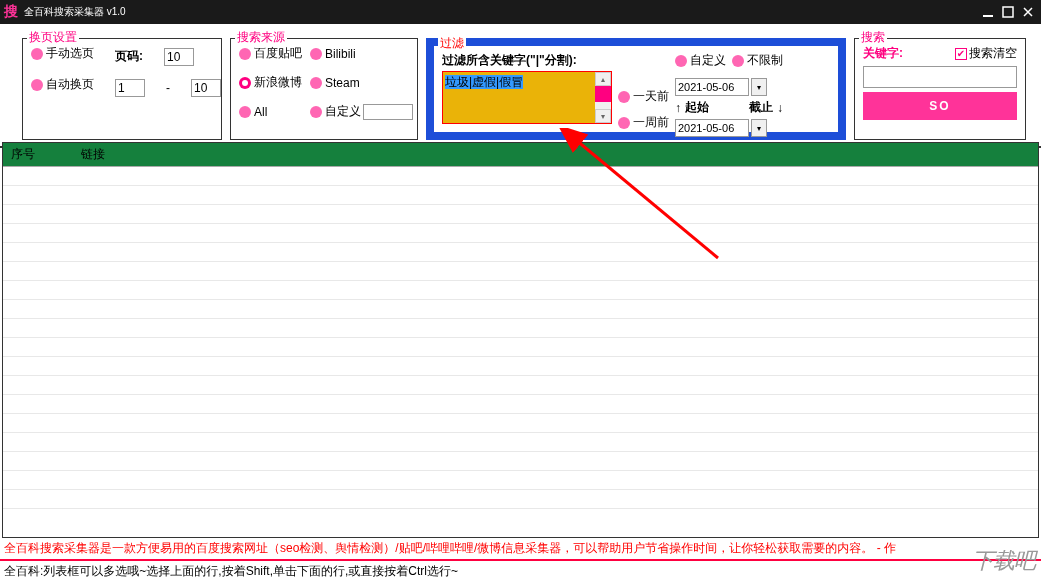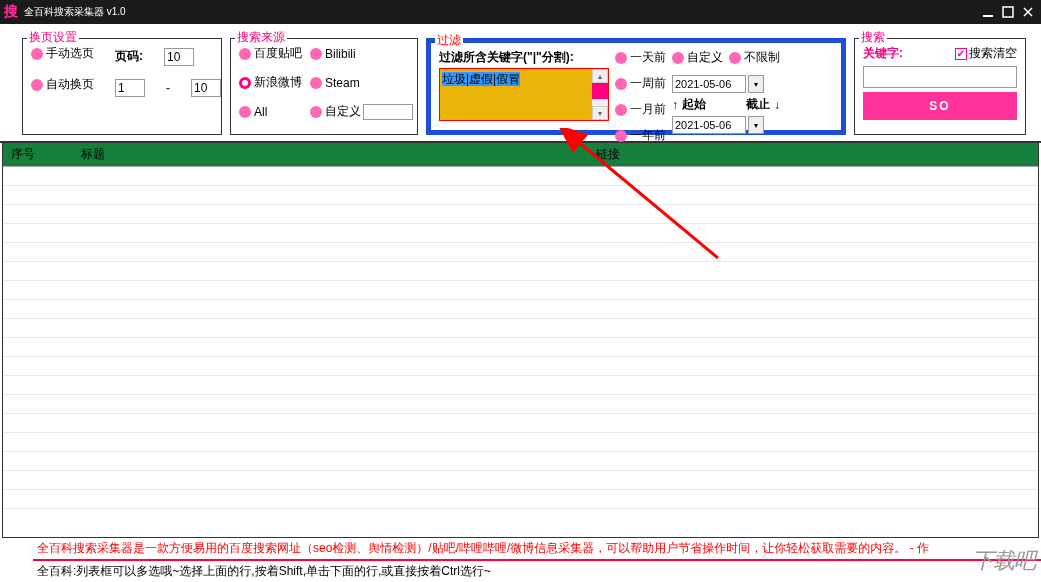--- a/index.html
+++ b/index.html
@@ -10,21 +10,21 @@
 .titlebar .title { flex: 1; font-size: 10px; }
 .titlebar .winbtn { width: 18px; height: 14px; margin-left: 2px; display: flex; align-items: center; justify-content: center; cursor: pointer; }
 .titlebar svg { width: 14px; height: 14px; }
 
 .toolbar { display: flex; gap: 8px; padding: 4px 6px 6px 22px; background: #fff; border-bottom: 2px solid #333; }
 .group { border: 1px solid #333; padding: 6px 8px 8px 8px; position: relative; margin-top: 10px; }
 .group-title { position: absolute; top: -10px; left: 4px; background: #fff; padding: 0 2px; color: #ff0080; font-size: 12px; }
 
 .g-page { width: 200px; }
 .g-source { width: 188px; }
-.g-filter { width: 420px; border: 5px solid #1d4ed8; }
+.g-filter { width: 420px; border: 8px solid #1d4ed8; }
 .g-filter .group-title { color: #ff0000; top: -11px; }
 .g-search { width: 172px; }
 
 .radio-wrap { display: inline-flex; align-items: center; margin-bottom: 6px; white-space: nowrap; }
 .radio-dot { width: 12px; height: 12px; border-radius: 50%; background: #ff66b3; margin-right: 3px; flex-shrink: 0; }
 .radio-dot.sel { background: #ff0080; position: relative; }
 .radio-dot.sel::after { content: ""; position: absolute; inset: 3px; background: #fff; border-radius: 50%; }
 
 .page-row { display: flex; align-items: center; margin-bottom: 8px; gap: 21px; }
 .page-row input { width: 30px; height: 18px; border: 1px solid #999; padding: 0 2px; }
@@ -36,21 +36,21 @@
 .filter-body { display: flex; gap: 6px; height: 72px; }
 .filter-left { width: 170px; display: flex; flex-direction: column; }
 .filter-label { font-weight: bold; margin-bottom: 2px; }
 .filter-box { border: 1px solid #ff0000; flex: 1; position: relative; background: #eab308; padding: 2px; overflow: hidden; }
 .filter-text { color: #000; background: #3399ff; display: inline; }
 .filter-scroll { position: absolute; right: 0; top: 0; bottom: 0; width: 16px; display: flex; flex-direction: column; }
 .filter-scroll .arr { height: 14px; background: #f0f0f0; border: 1px solid #ccc; display: flex; align-items: center; justify-content: center; font-size: 8px; color: #666; }
 .filter-scroll .thumb { flex: 0 0 16px; background: #ff0080; }
 .filter-scroll .track { flex: 1; background: #f0f0f0; }
 
-.filter-mid { display: flex; flex-direction: column; gap: 3px; }
+.filter-mid { display: flex; flex-direction: column; gap: 3px; margin-top: 36px; }
 .filter-right { display: flex; flex-direction: column; gap: 3px; }
 .date-row { display: flex; align-items: center; gap: 2px; }
 .date-row input { width: 74px; height: 18px; border: 1px solid #999; font-size: 11px; padding: 0 2px; }
 .date-row .dd { width: 16px; height: 18px; border: 1px solid #999; background: #f0f0f0; display: flex; align-items: center; justify-content: center; font-size: 8px; }
 .rng-row { display: flex; align-items: center; gap: 4px; font-weight: bold; }
 .rng-row .arr-up { font-size: 12px; }
 
 .search-body { display: flex; flex-direction: column; gap: 4px; }
 .search-top { display: flex; align-items: center; gap: 18px; }
 .search-top .kw { color: #ff0080; font-weight: bold; }
@@ -62,21 +62,21 @@
 .table-area { position: absolute; top: 142px; left: 2px; right: 2px; bottom: 44px; border: 1px solid #333; overflow-y: scroll; background: #fff; }
 .table-head { display: flex; border-bottom: 1px solid #aaa; background: #15803d; padding: 3px 0; }
 .th { padding: 0 8px; }
 .th1 { width: 70px; }
 .th2 { flex: 1; }
 .th3 { width: 450px; }
 .row { height: 19px; border-bottom: 1px solid #e8e8e8; }
 
 .arrow-annot { position: absolute; top: 128px; left: 558px; pointer-events: none; }
 
-.footer { position: absolute; left: 0; right: 0; bottom: 0; margin-left: 33px; }
+.footer { position: absolute; left: 0; right: 0; bottom: 0; }
 .footer-line1 { color: #ff0000; padding: 2px 4px; font-size: 12px; white-space: nowrap; overflow: hidden; }
 .footer-line2 { color: #000; padding: 2px 4px; font-size: 12px; border-top: 2px solid #ff0040; background: #fff; }
 
 .watermark { position: absolute; right: 6px; bottom: 6px; color: #999; font-style: italic; font-size: 22px; letter-spacing: -1px; z-index: 100; }
 </style>
 </head>
 <body>
 
 <div class="titlebar">
   <span class="logo">搜</span>
@@ -229,21 +229,20 @@
       <input class="search-input" type="text" style="">
       <button class="so-btn">SO</button>
     </div>
   </div>
 
 </div>
 
 <div class="table-area">
   <div class="table-head">
     <div class="th th1">序号</div>
-    <div class="th th2">标题</div>
     <div class="th th3">链接</div>
   </div>
   <div class="row"></div>
   <div class="row"></div>
   <div class="row"></div>
   <div class="row"></div>
   <div class="row"></div>
   <div class="row"></div>
   <div class="row"></div>
   <div class="row"></div>

